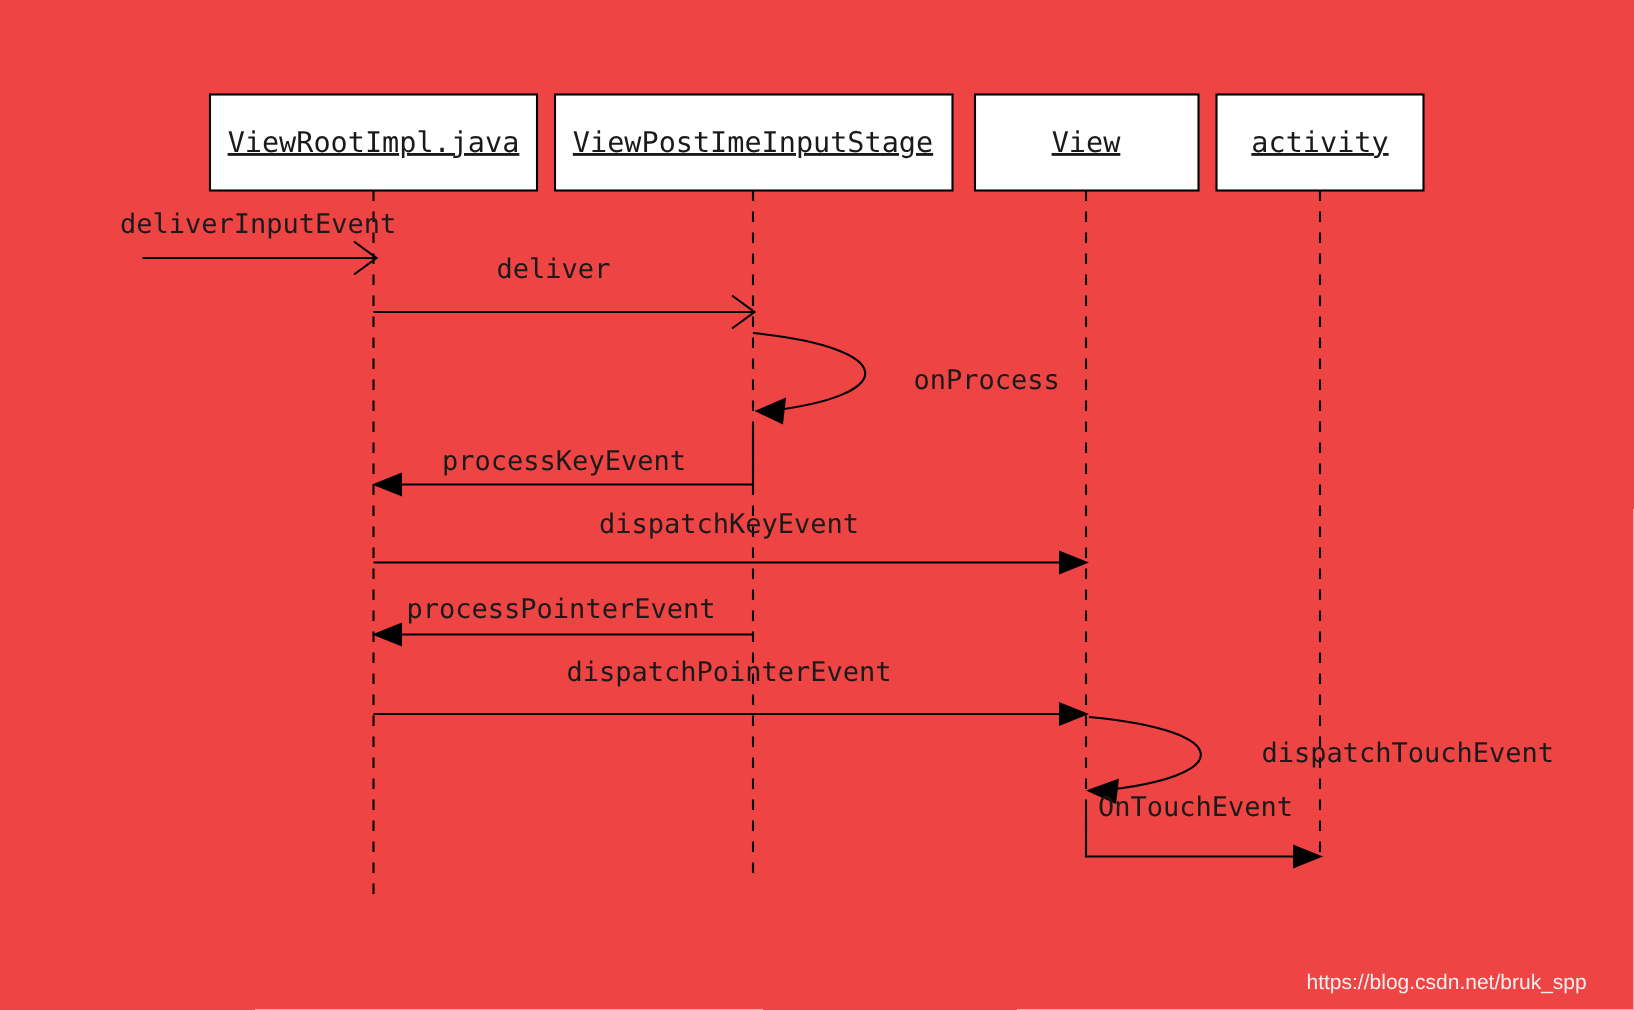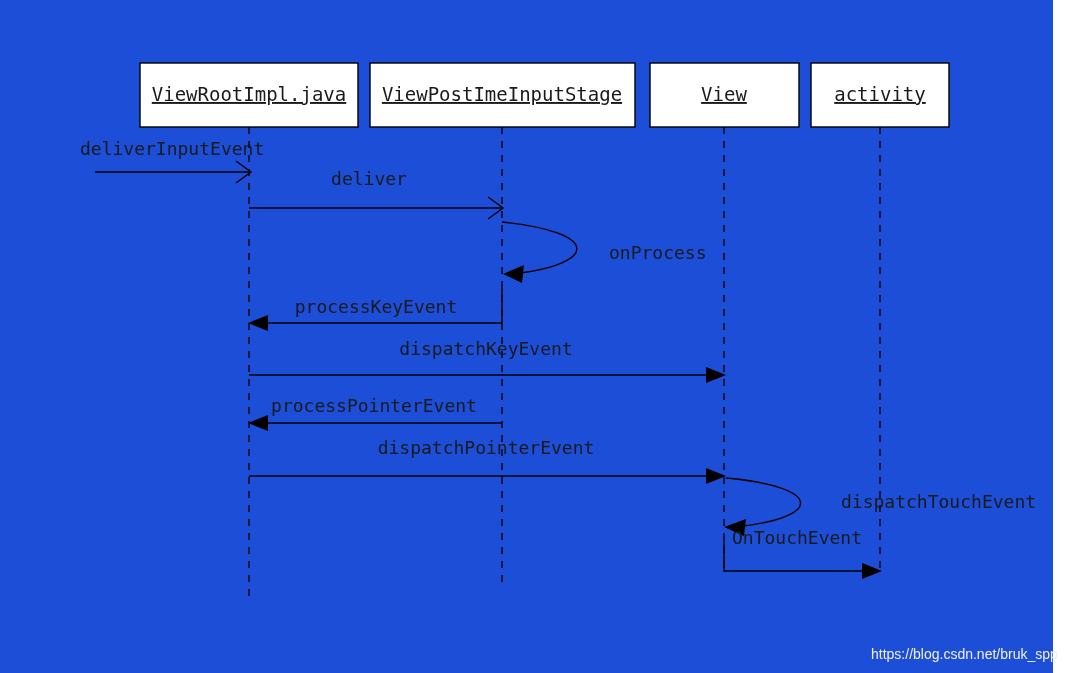--- a/index.html
+++ b/index.html
@@ -8,24 +8,23 @@
     background: #ffffff;
   }
   body {
     width: 1089px;
     height: 673px;
     overflow: hidden;
     font-family: "DejaVu Sans Mono", monospace;
   }
   #diagram-root {
     position: relative;
-    width: 1007px;
+    width: 1089px;
     height: 673px;
-    background: #1d4ed8;
-    padding-left: 46px;
+    background: #ef4444;
   }
   svg#seq-svg {
     position: absolute;
     top: 0;
     left: 0;
     width: 1089px;
     height: 673px;
   }
   .lifeline-box {
     fill: #ffffff;

